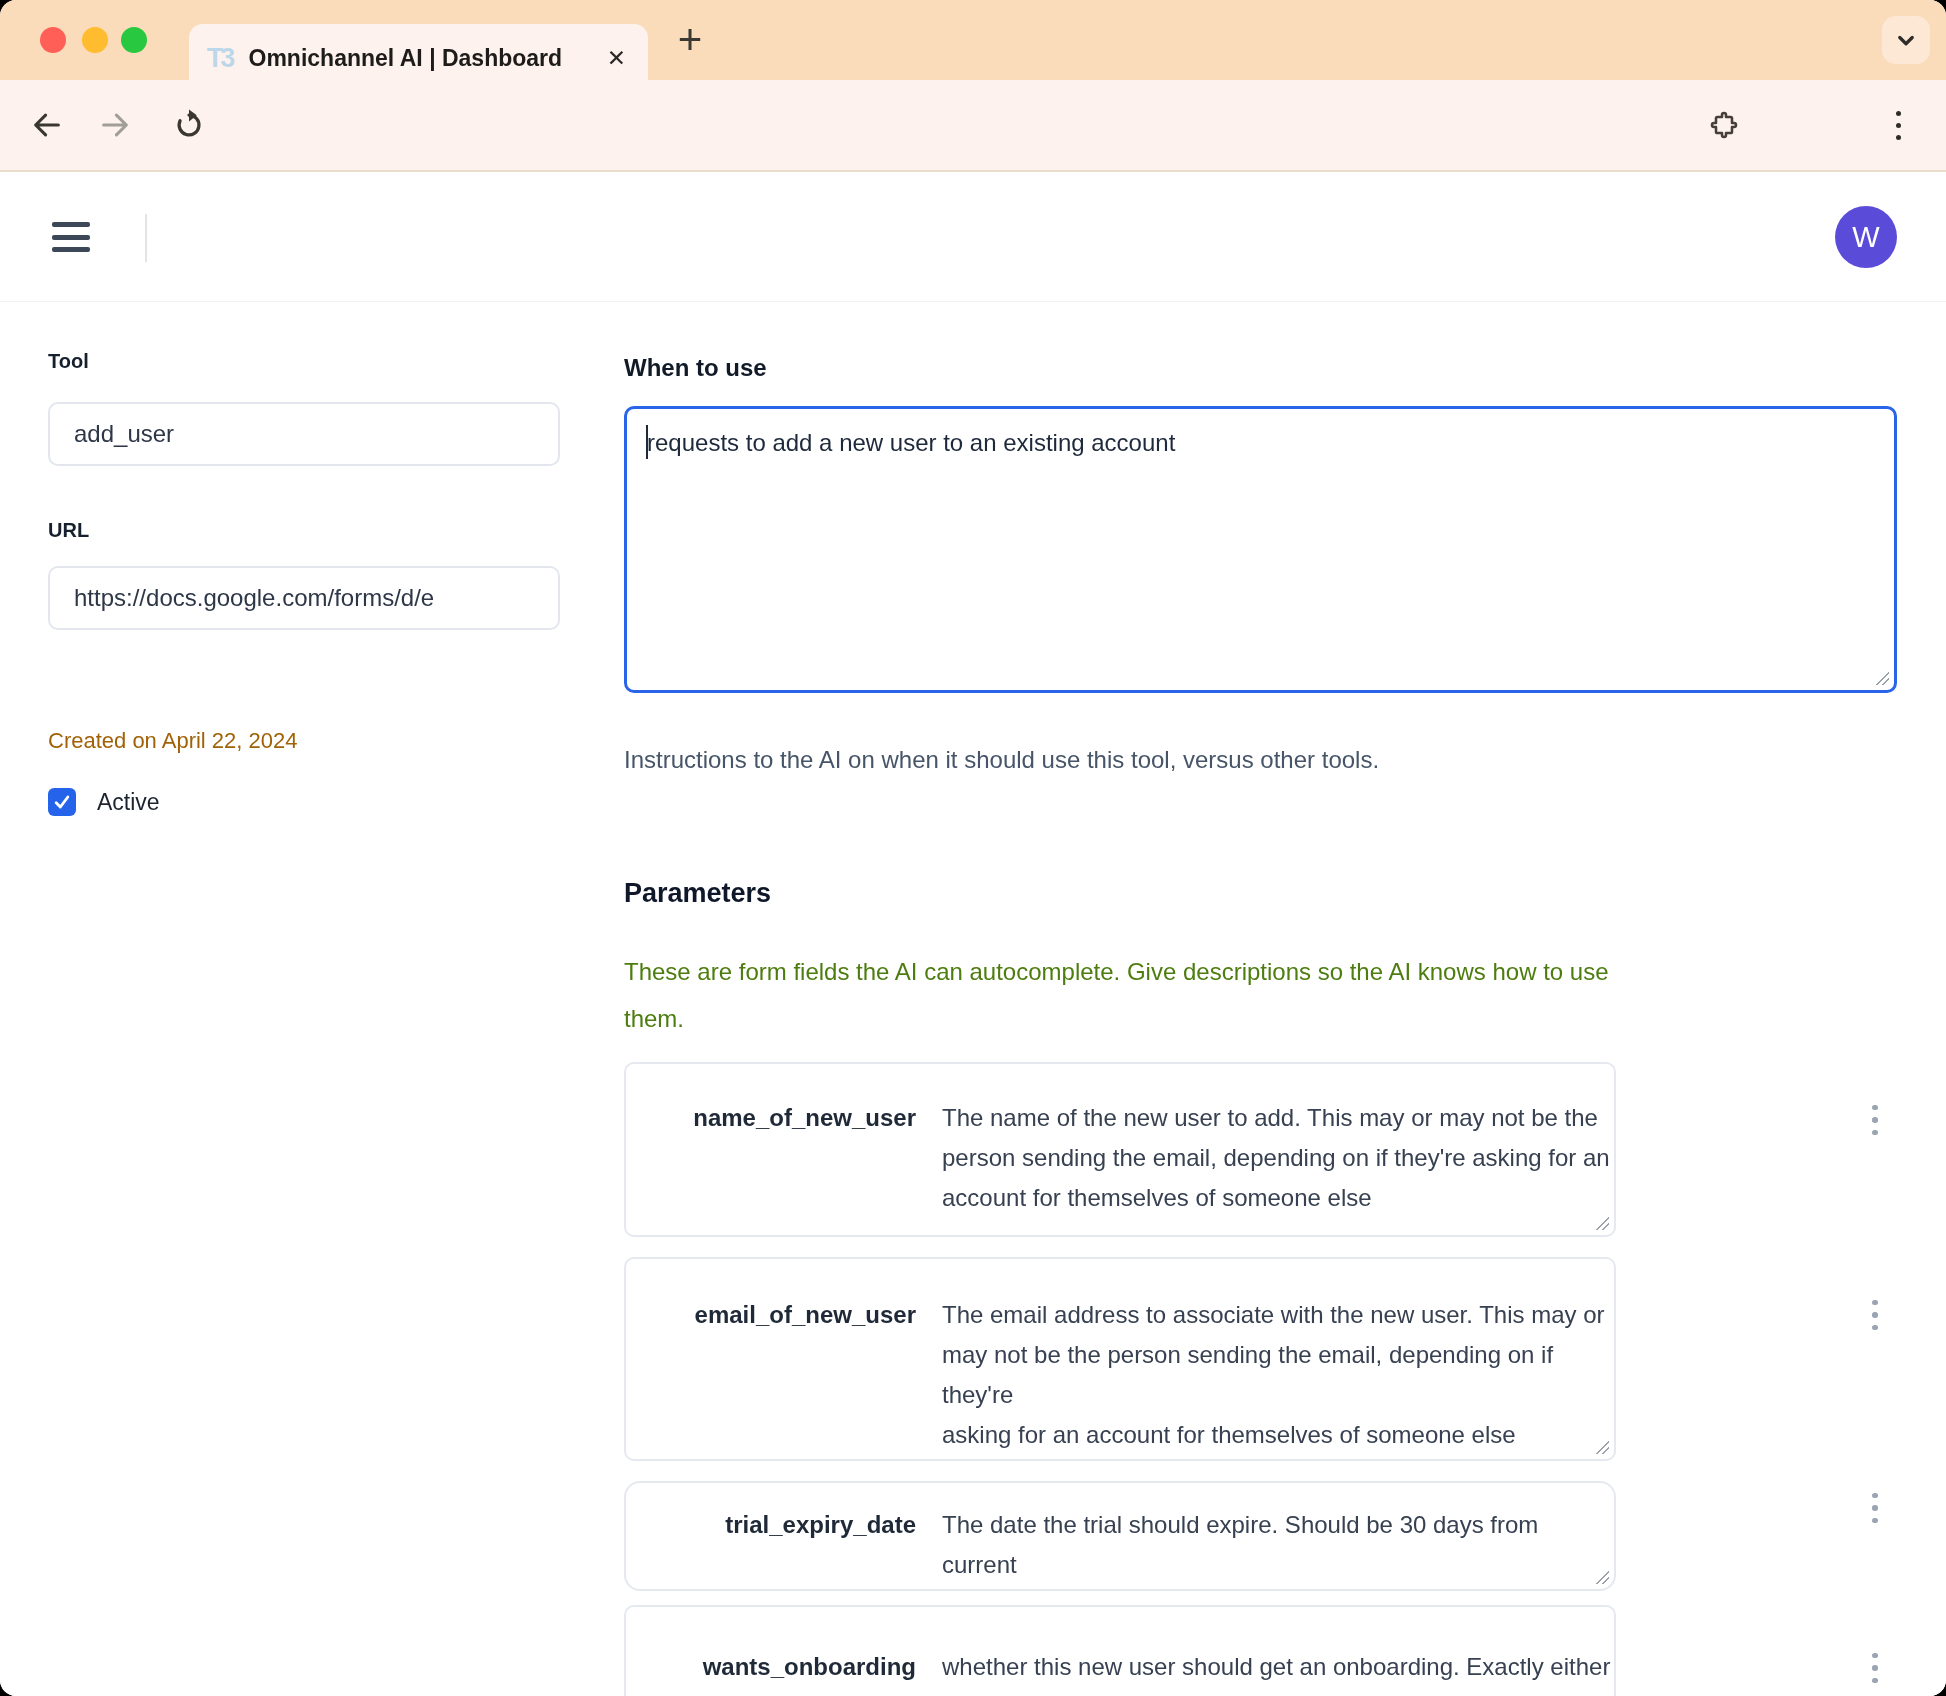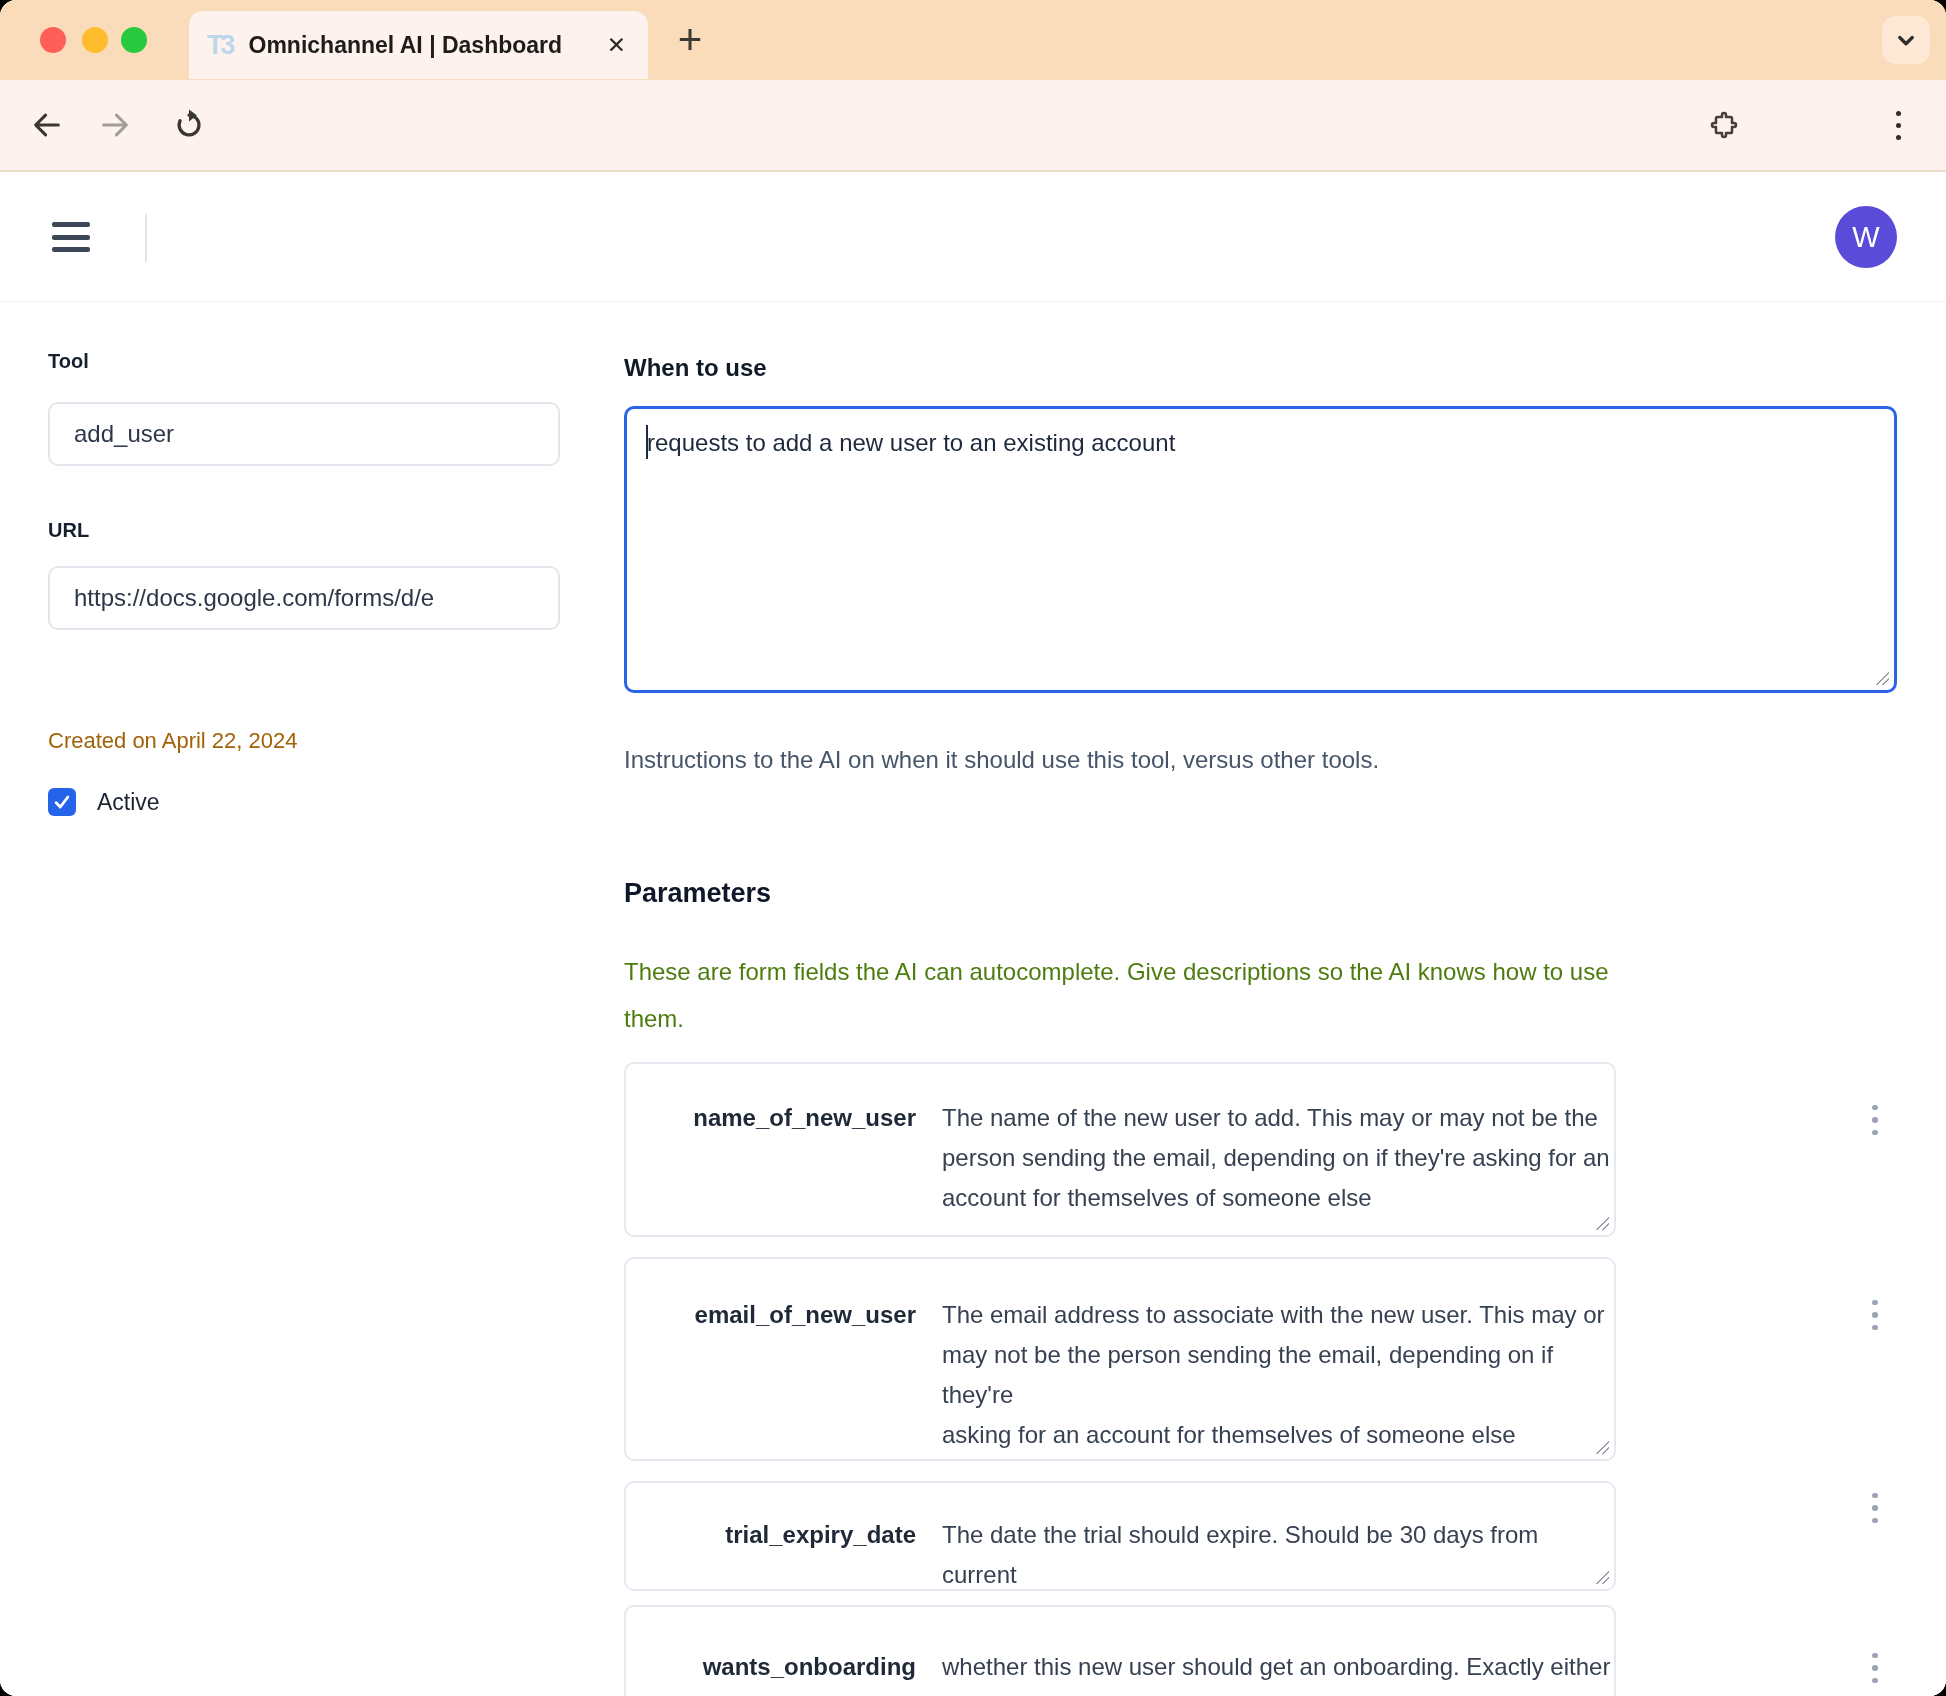--- a/index.html
+++ b/index.html
@@ -5,21 +5,21 @@
   html,body{margin:0;padding:0;background:#000;}
   *{box-sizing:border-box;font-family:"Liberation Sans",sans-serif;}
   .window{position:relative;width:1946px;height:1696px;background:#fff;border-radius:16px;overflow:hidden;}
 
   
   .tabstrip{position:absolute;left:0;top:0;width:1946px;height:80px;background:#fbdcba;}
   .light{position:absolute;top:27px;width:26px;height:26px;border-radius:50%;}
   .light.red{left:40px;background:#ff5f57;}
   .light.yellow{left:82px;background:#febc2e;}
   .light.green{left:121px;background:#28c840;}
-  .tab{position:absolute;left:189px;top:11px;width:459px;height:68px;background:#fdf2ed;border-radius:14px 14px 0 0;display:flex;align-items:center;}
+  .tab{position:absolute;left:189px;top:24px;width:459px;height:68px;background:#fdf2ed;border-radius:14px 14px 0 0;display:flex;align-items:center;}
   .favicon{margin-left:18px;font-size:27px;font-weight:700;letter-spacing:-3px;color:#bcd6ea;}
   .tabtitle{margin-left:16px;font-size:23px;font-weight:600;color:#1d1c1a;white-space:nowrap;}
   .tabclose{margin-left:auto;margin-right:22px;font-size:23px;color:#2a2927;cursor:default;}
   .newtab{position:absolute;left:668px;top:18px;width:44px;height:44px;font-size:42px;font-weight:300;color:#3b3934;display:flex;align-items:center;justify-content:center;}
   .tsbtn{position:absolute;left:1882px;top:16px;width:48px;height:48px;background:#fde8d6;border-radius:14px;display:flex;align-items:center;justify-content:center;}
 
   .toolbar{position:absolute;left:0;top:80px;width:1946px;height:92px;background:#fdf2ed;border-bottom:2px solid #eadecb;}
   .navic{position:absolute;top:50%;transform:translateY(-50%);display:flex;align-items:center;justify-content:center;}
   .urlbar{position:absolute;left:243px;top:97px;width:1426px;height:58px;background:#efe6e1;border-radius:29px;display:flex;align-items:center;}
   .tunecircle{margin-left:7px;width:46px;height:46px;background:#fffdfc;border-radius:50%;display:flex;align-items:center;justify-content:center;flex-shrink:0;}
@@ -55,21 +55,21 @@
   .caret{position:absolute;left:19px;top:16px;width:2px;height:34px;background:#1e293b;}
   .helper{position:absolute;left:0;top:444px;font-size:24px;color:#475569;white-space:nowrap;}
   .ptitle{position:absolute;left:0;top:576px;font-size:27px;font-weight:700;color:#0f172a;}
   .pdesc-top{position:absolute;left:0;top:646px;font-size:24px;color:#4d7c0f;line-height:47px;white-space:pre-line;}
 
   .pcard{position:absolute;left:0;width:992px;background:#fff;border:2px solid #e5e9ef;border-radius:10px;display:flex;overflow:hidden;}
   .pname{width:290px;flex-shrink:0;text-align:right;font-size:24px;line-height:40px;font-weight:700;color:#1f2937;}
   .ptext{margin-left:26px;font-size:24px;line-height:40px;color:#374151;white-space:pre-line;}
   .c1{top:760px;height:175px;padding-top:34px;}
   .c2{top:955px;height:204px;padding-top:36px;}
-  .c3{top:1179px;height:110px;padding-top:32px;}
+  .c3{top:1179px;height:110px;padding-top:22px;border-radius:16px;}
   .c4{top:1303px;height:200px;padding-top:40px;}
 
   .pkebab{position:absolute;left:1248px;display:flex;flex-direction:column;align-items:center;}
   .pkebab i{width:5.5px;height:5.5px;border-radius:50%;background:#9aa4b2;margin:3.5px 0;display:block;}
   .k1{top:799px;} .k2{top:994px;} .k3{top:1187px;} .k4{top:1347px;}
 
   .resizer{position:absolute;right:5px;bottom:5px;width:15px;height:15px;
     background:linear-gradient(135deg,transparent 0 55%,#9ba1a8 55% 62%,transparent 62% 74%,#9ba1a8 74% 81%,transparent 81%);}
 </style>
 </head>

